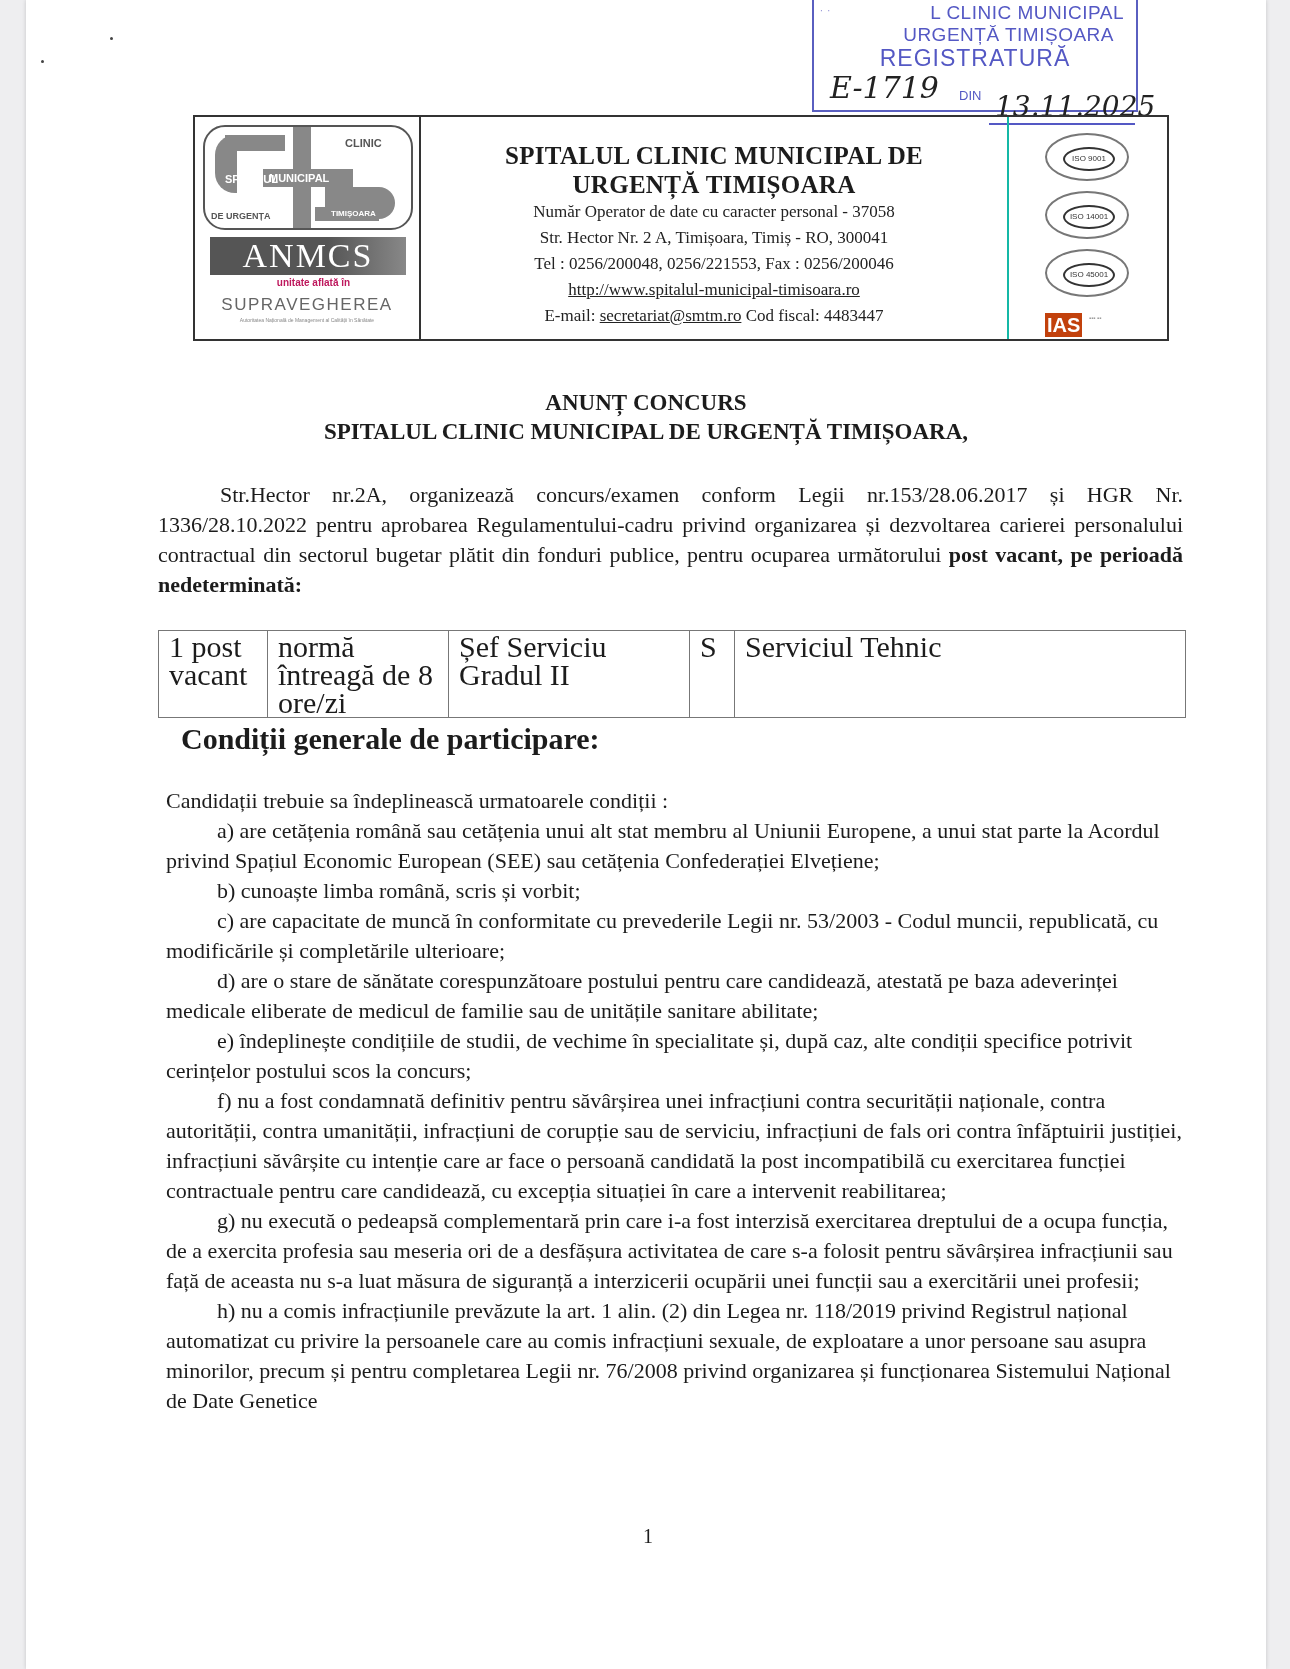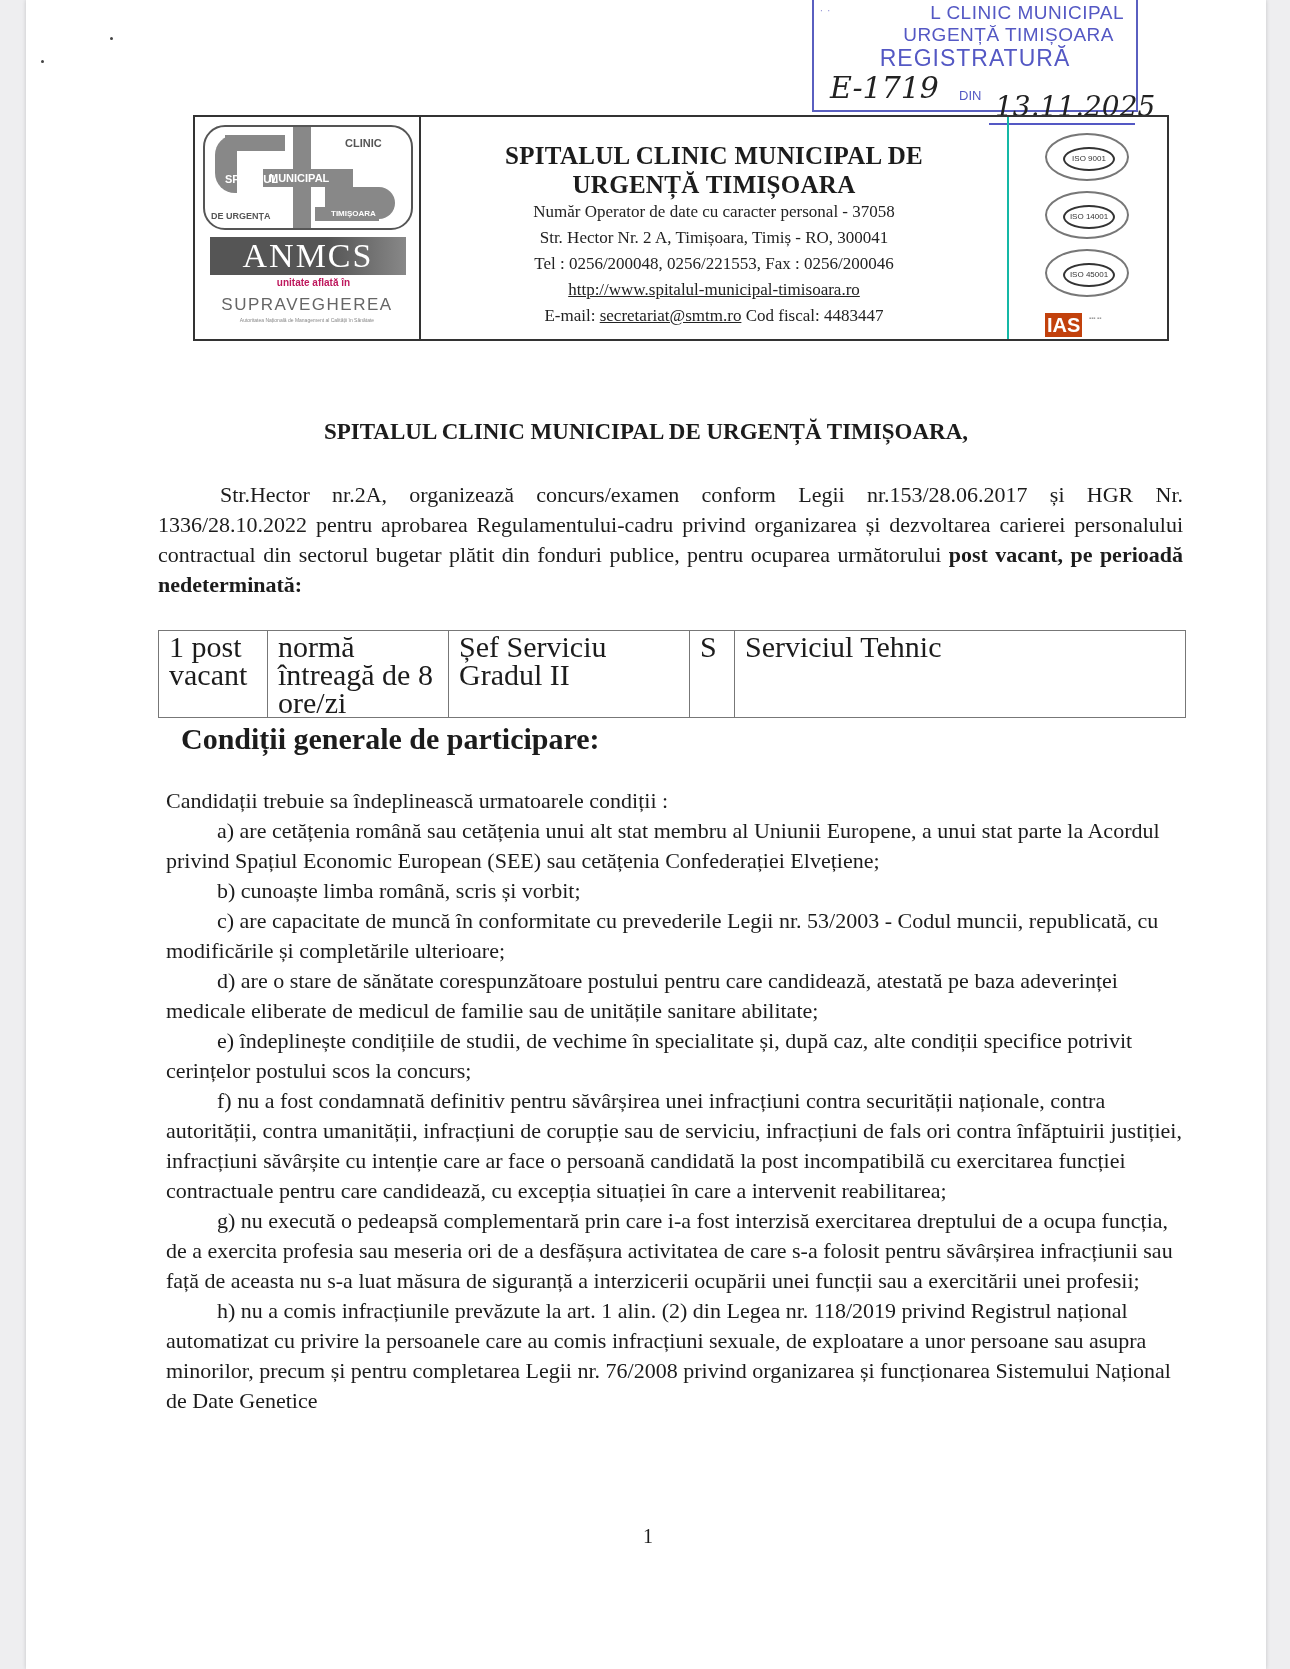--- a/index.html
+++ b/index.html
@@ -106,20 +106,21 @@
           <div class="inner">ISO 14001</div>
         </div>
       <div class="iso" style="top:132px;">
           <div class="inner">ISO 45001</div>
         </div>
       <div class="ias">IAS</div>
       <div class="ias-sub">▪▪▪ ▪▪</div>
     </div>
   </div>
 
+  <div class="title" style="top:390px;">ANUNȚ CONCURS</div>
   <div class="title" style="top:419px;">SPITALUL CLINIC MUNICIPAL DE URGENȚĂ TIMIȘOARA,</div>
 
   <div class="para" style="top:480px;"><span class="ind"></span><span>Str.Hector nr.2A, organizează concurs/examen conform Legii nr.153/28.06.2017 și HGR Nr. 1336/28.10.2022 pentru aprobarea Regulamentului-cadru privind organizarea și dezvoltarea carierei personalului contractual din sectorul bugetar plătit din fonduri publice, pentru ocuparea următorului </span><b>post vacant, pe perioadă nedeterminată:</b></div>
 
   <table class="post">
     <tbody>
         <tr>
       <td style="width:88px;">1 post vacant</td>
       <td style="width:160px;">normă întreagă de 8 ore/zi</td>
       <td style="width:220px;">Șef Serviciu Gradul II</td>

